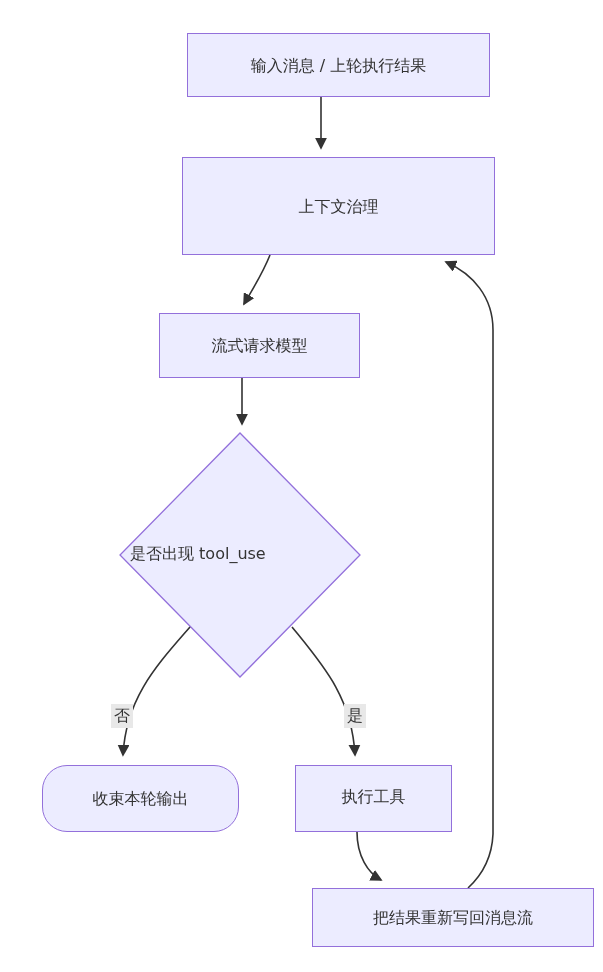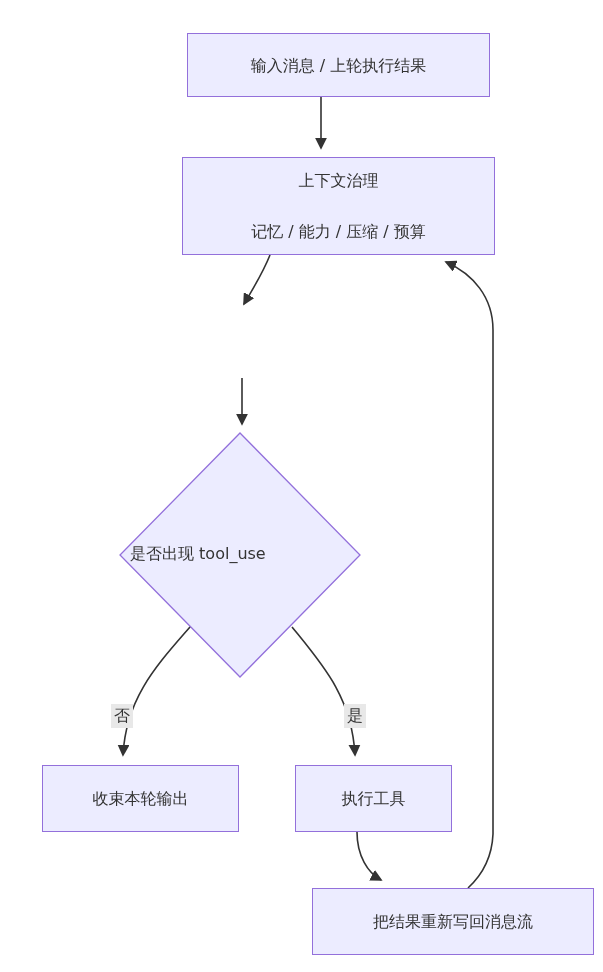--- a/index.html
+++ b/index.html
@@ -38,23 +38,23 @@
     justify-content: center;
     text-align: center;
     font-size: 16px;
     line-height: 25px;
     color: #333333;
     margin-left: 17px;
   }
   .node-input     { left: 170px; top: 33px;  width: 303px; height: 64px; }
   .node-context   { left: 165px; top: 157px; width: 313px; height: 98px; gap: 26px; }
   .node-request   { left: 142px; top: 313px; width: 201px; height: 65px; }
-  .node-finish    { left: 25px;  top: 765px; width: 197px; height: 67px; }
-  .node-tool      { left: 278px; top: 765px; width: 157px; height: 67px; }
-  .node-writeback { left: 295px; top: 888px; width: 282px; height: 67px; }
+  .node-finish    { left: 25px;  top: 765px; width: 197px; height: 67px; border-radius: 25px; }
+  .node-tool      { left: 278px; top: 765px; width: 157px; height: 67px; font-family: Liberation Mono, monospace; }
+  .node-writeback { left: 295px; top: 888px; width: 282px; height: 59px; }
   .diamond-label {
     position: absolute;
     left: 130px; top: 541px;
     width: 220px;
     font-size: 16px;
     line-height: 25px;
     color: #333333;
   }
   .edge-label {
     position: absolute;
@@ -96,23 +96,25 @@
 
     <path class="edge" d="M468,888 C481,876 492,858 493,834 L493,330 C493,297 473,274 446,262" marker-end="url(#arrow)"></path>
   </svg>
 
   <div class="node node-input">
     <span>输入消息 / 上轮执行结果</span>
   </div>
 
   <div class="node node-context">
     <span>上下文治理</span>
-    <span>记忆 / 能力 / 压缩 / 预算</span>
   </div>
 
+  <div class="node node-request">
+    <span>流式请求模型</span>
+  </div>
 
   <div class="diamond-label">是否出现 tool_use</div>
 
   <div class="edge-label edge-label-no">否</div>
 
   <div class="edge-label edge-label-yes">是</div>
 
   <div class="node node-finish">
     <span>收束本轮输出</span>
   </div>

